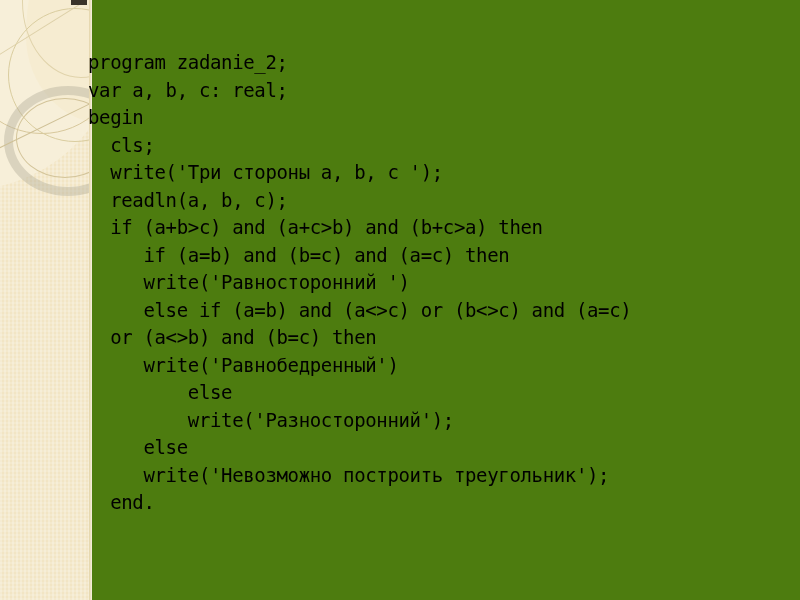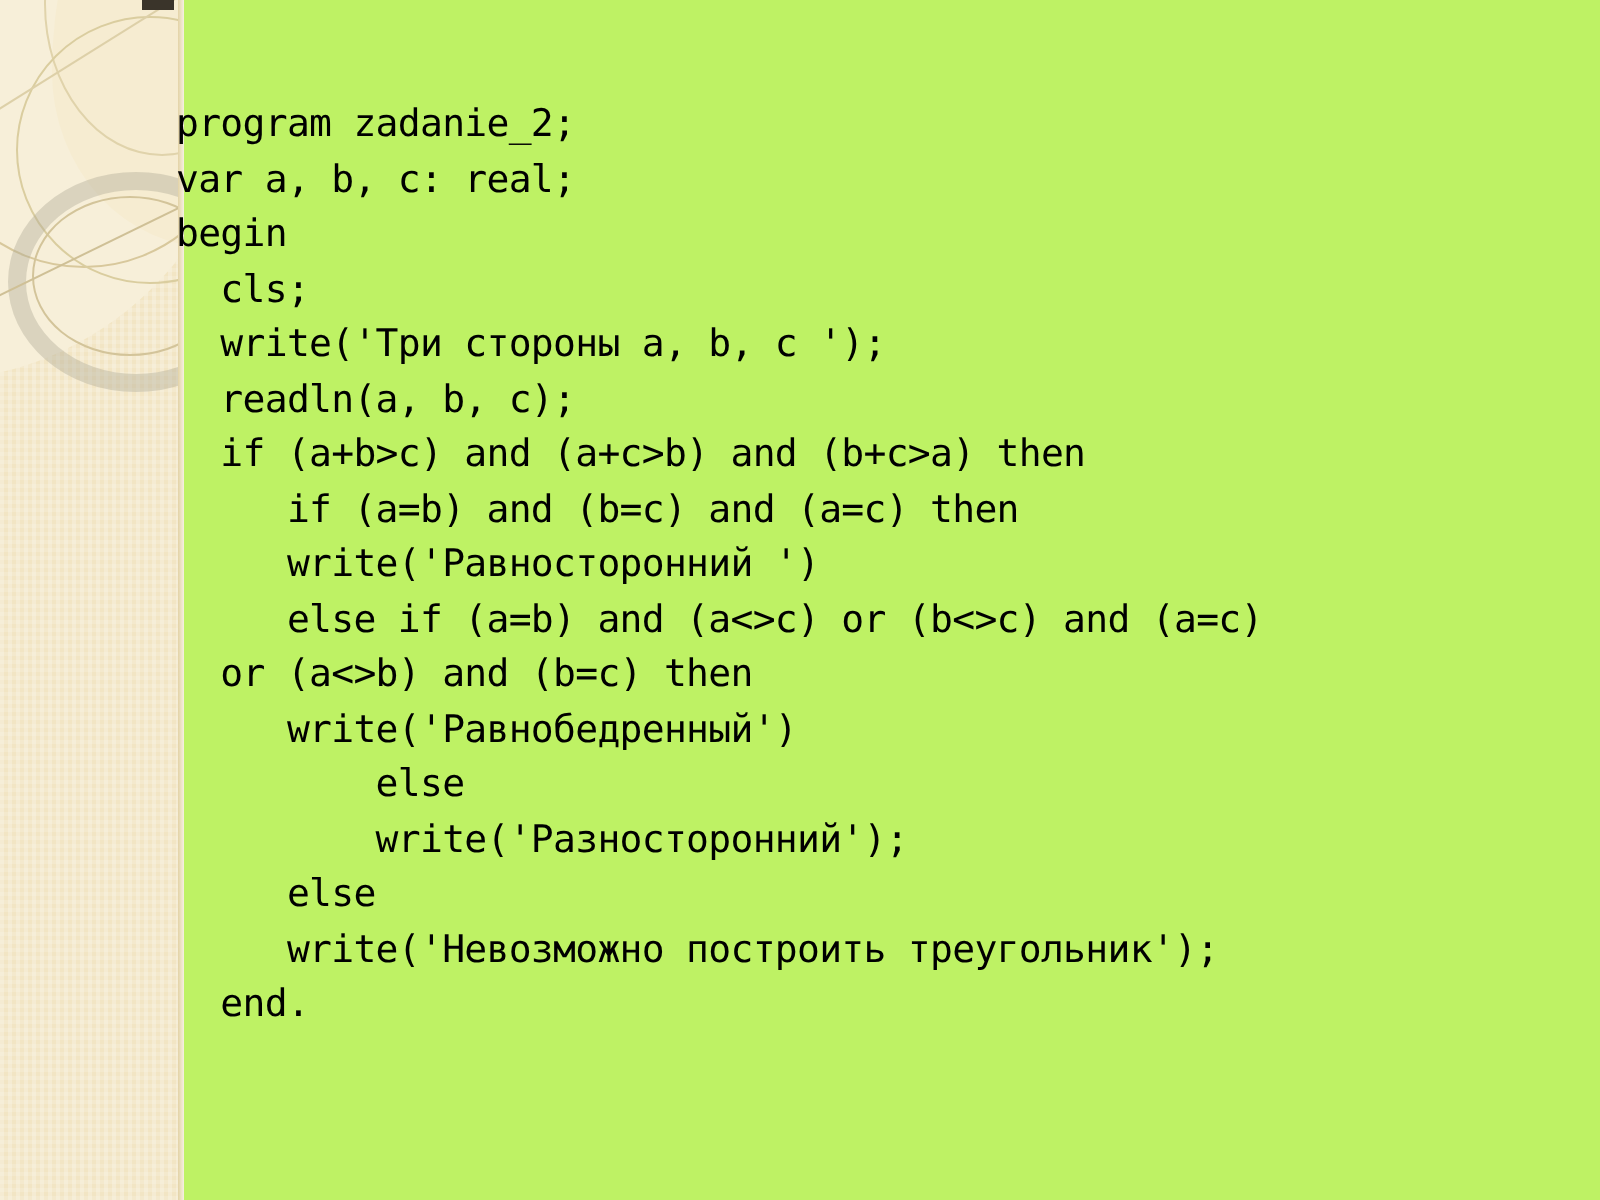--- a/index.html
+++ b/index.html
@@ -5,21 +5,21 @@
 <style>
   html, body {
     margin: 0;
     padding: 0;
     background: #ffffff;
   }
   #slide {
     position: relative;
     width: 800px;
     height: 600px;
-    background: #bef264;
+    background: #4d7c0f;
     overflow: hidden;
     font-family: "DejaVu Sans Mono", "Liberation Mono", monospace;
   }
 
   
   #sidebar {
     position: absolute;
     left: 0;
     top: 0;
     width: 92px;

